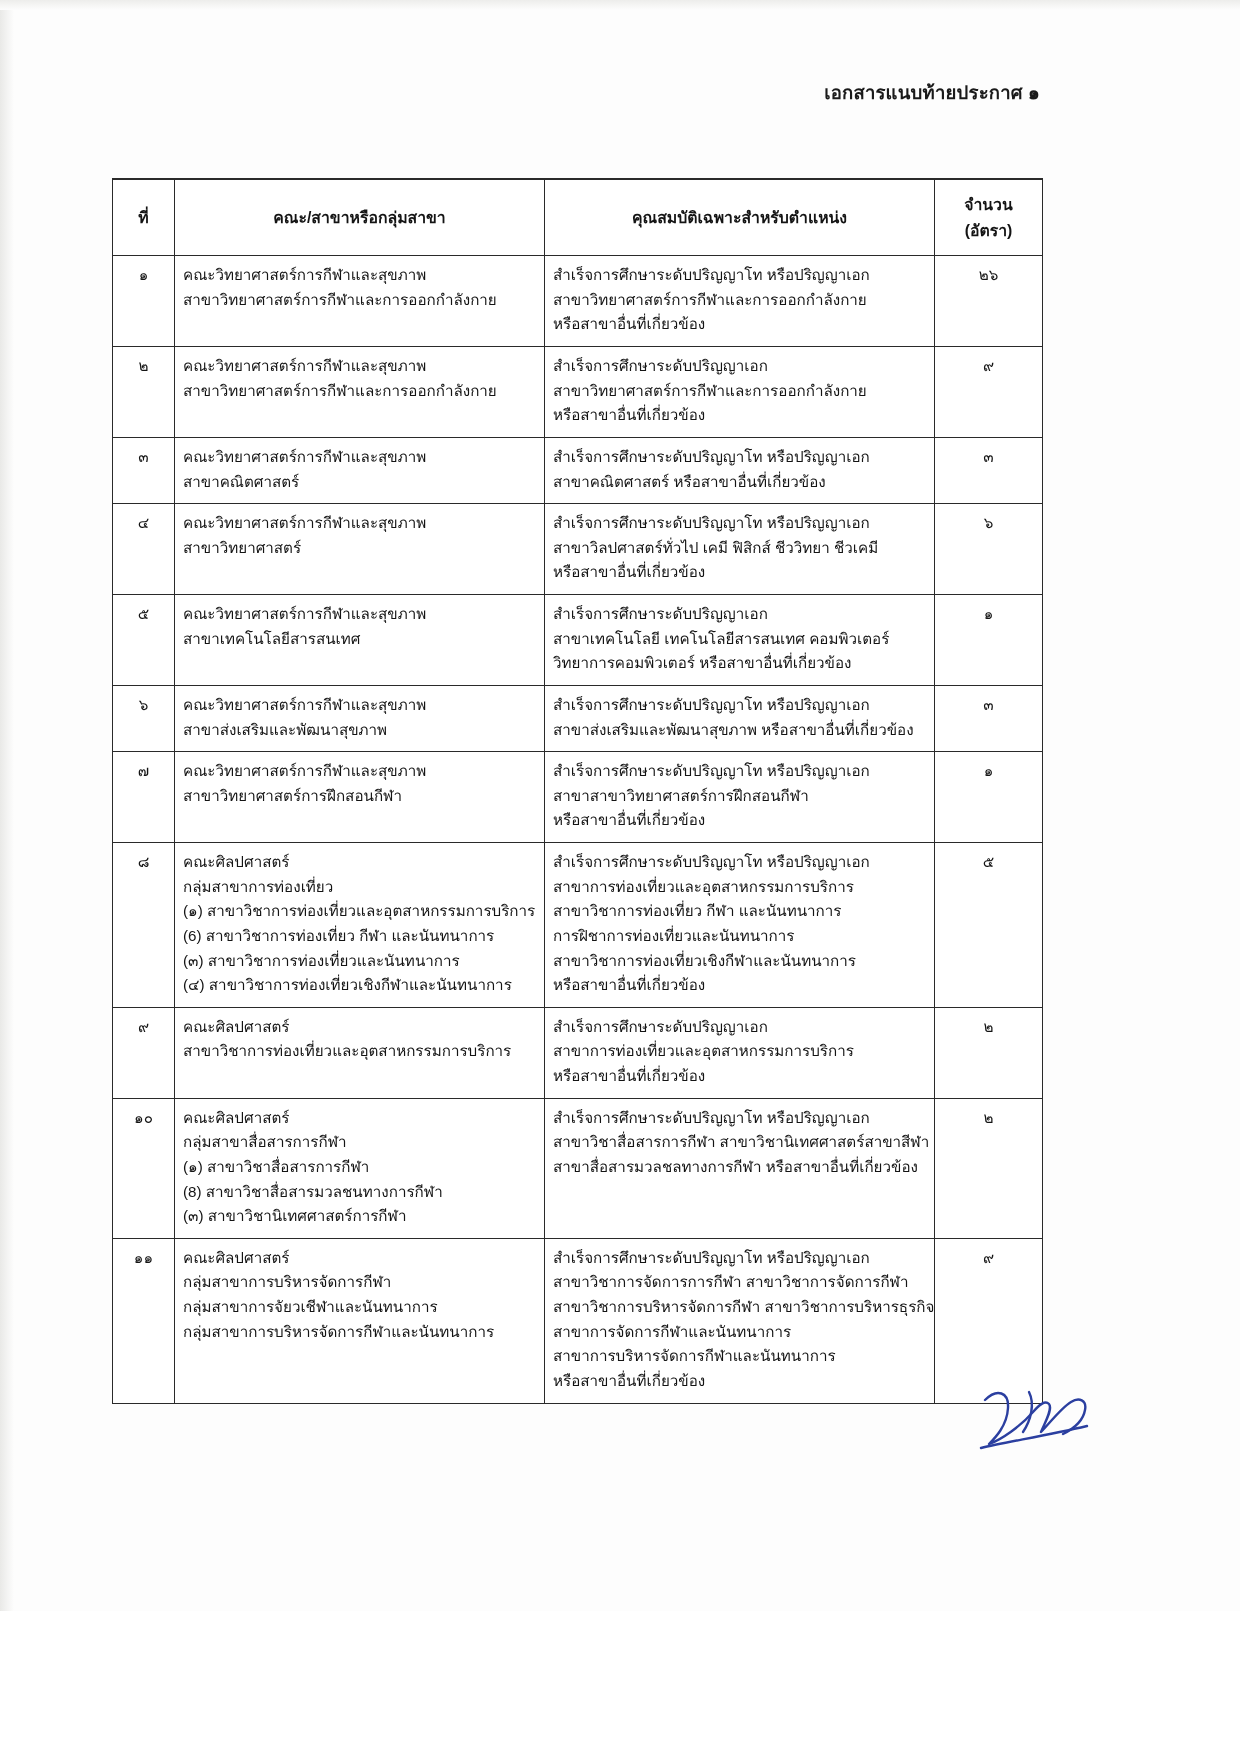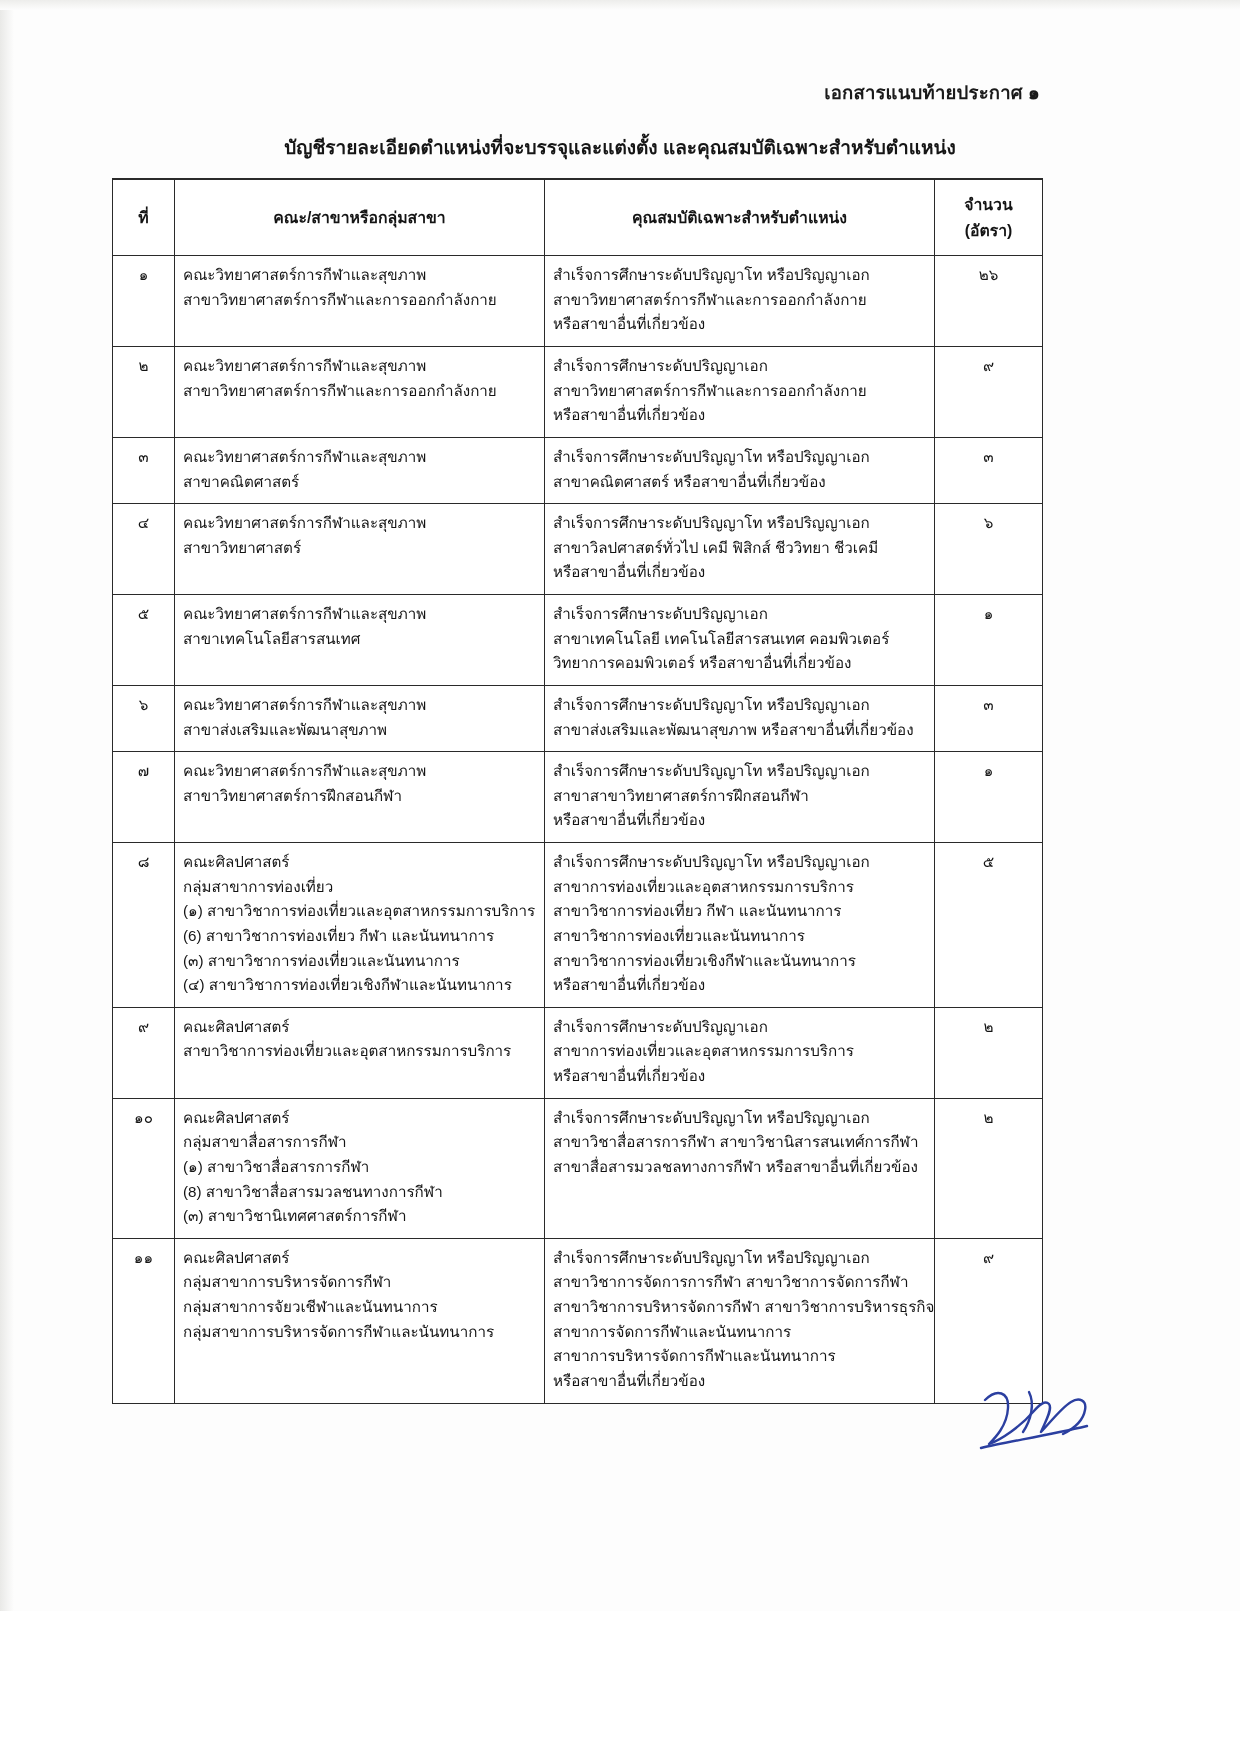--- a/index.html
+++ b/index.html
@@ -113,21 +113,20 @@
 </head>
 <body>
 
 <div class="page">
 
   <div class="scan-edge-left"></div>
   <div class="scan-edge-top"></div>
 
   <div class="doc-header">เอกสารแนบท้ายประกาศ ๑</div>
 
-  <div class="doc-title">บัญชีรายละเอียดตำแหน่งที่จะบรรจุและแต่งตั้ง และคุณสมบัติเฉพาะสำหรับตำแหน่ง</div>
 
   <div class="table-wrap">
     <table class="grid">
       <colgroup>
         <col class="col-no">
         <col class="col-fac">
         <col class="col-qual">
         <col class="col-count">
       </colgroup>
       <thead>
@@ -238,21 +237,21 @@
               <span class="line">กลุ่มสาขาการท่องเที่ยว</span>
               <span class="line">(๑) สาขาวิชาการท่องเที่ยวและอุตสาหกรรมการบริการ</span>
               <span class="line">(6) สาขาวิชาการท่องเที่ยว กีฬา และนันทนาการ</span>
               <span class="line">(๓) สาขาวิชาการท่องเที่ยวและนันทนาการ</span>
               <span class="line">(๔) สาขาวิชาการท่องเที่ยวเชิงกีฬาและนันทนาการ</span>
             </td>
             <td class="cell-qualification">
               <span class="line">สำเร็จการศึกษาระดับปริญญาโท หรือปริญญาเอก</span>
               <span class="line">สาขาการท่องเที่ยวและอุตสาหกรรมการบริการ</span>
               <span class="line">สาขาวิชาการท่องเที่ยว กีฬา และนันทนาการ</span>
-              <span class="line">สาขาวิชาการท่องเที่ยวและนันทนาการ</span>
+              <span class="line">การฝิชาการท่องเที่ยวและนันทนาการ</span>
               <span class="line">สาขาวิชาการท่องเที่ยวเชิงกีฬาและนันทนาการ</span>
               <span class="line">หรือสาขาอื่นที่เกี่ยวข้อง</span>
             </td>
             <td class="cell-count">๕</td>
           </tr>
           <tr>
             <td class="cell-no">๙</td>
             <td class="cell-faculty">
               <span class="line">คณะศิลปศาสตร์</span>
               <span class="line">สาขาวิชาการท่องเที่ยวและอุตสาหกรรมการบริการ</span>
@@ -268,21 +267,21 @@
             <td class="cell-no">๑๐</td>
             <td class="cell-faculty">
               <span class="line">คณะศิลปศาสตร์</span>
               <span class="line">กลุ่มสาขาสื่อสารการกีฬา</span>
               <span class="line">(๑) สาขาวิชาสื่อสารการกีฬา</span>
               <span class="line">(8) สาขาวิชาสื่อสารมวลชนทางการกีฬา</span>
               <span class="line">(๓) สาขาวิชานิเทศศาสตร์การกีฬา</span>
             </td>
             <td class="cell-qualification">
               <span class="line">สำเร็จการศึกษาระดับปริญญาโท หรือปริญญาเอก</span>
-              <span class="line">สาขาวิชาสื่อสารการกีฬา สาขาวิชานิสารสนเทศ์การกีฬา</span>
+              <span class="line">สาขาวิชาสื่อสารการกีฬา สาขาวิชานิเทศศาสตร์สาขาสีฬา</span>
               <span class="line">สาขาสื่อสารมวลชลทางการกีฬา หรือสาขาอื่นที่เกี่ยวข้อง</span>
             </td>
             <td class="cell-count">๒</td>
           </tr>
           <tr>
             <td class="cell-no">๑๑</td>
             <td class="cell-faculty">
               <span class="line">คณะศิลปศาสตร์</span>
               <span class="line">กลุ่มสาขาการบริหารจัดการกีฬา</span>
               <span class="line">กลุ่มสาขาการจัยวเชีฬาและนันทนาการ</span>

